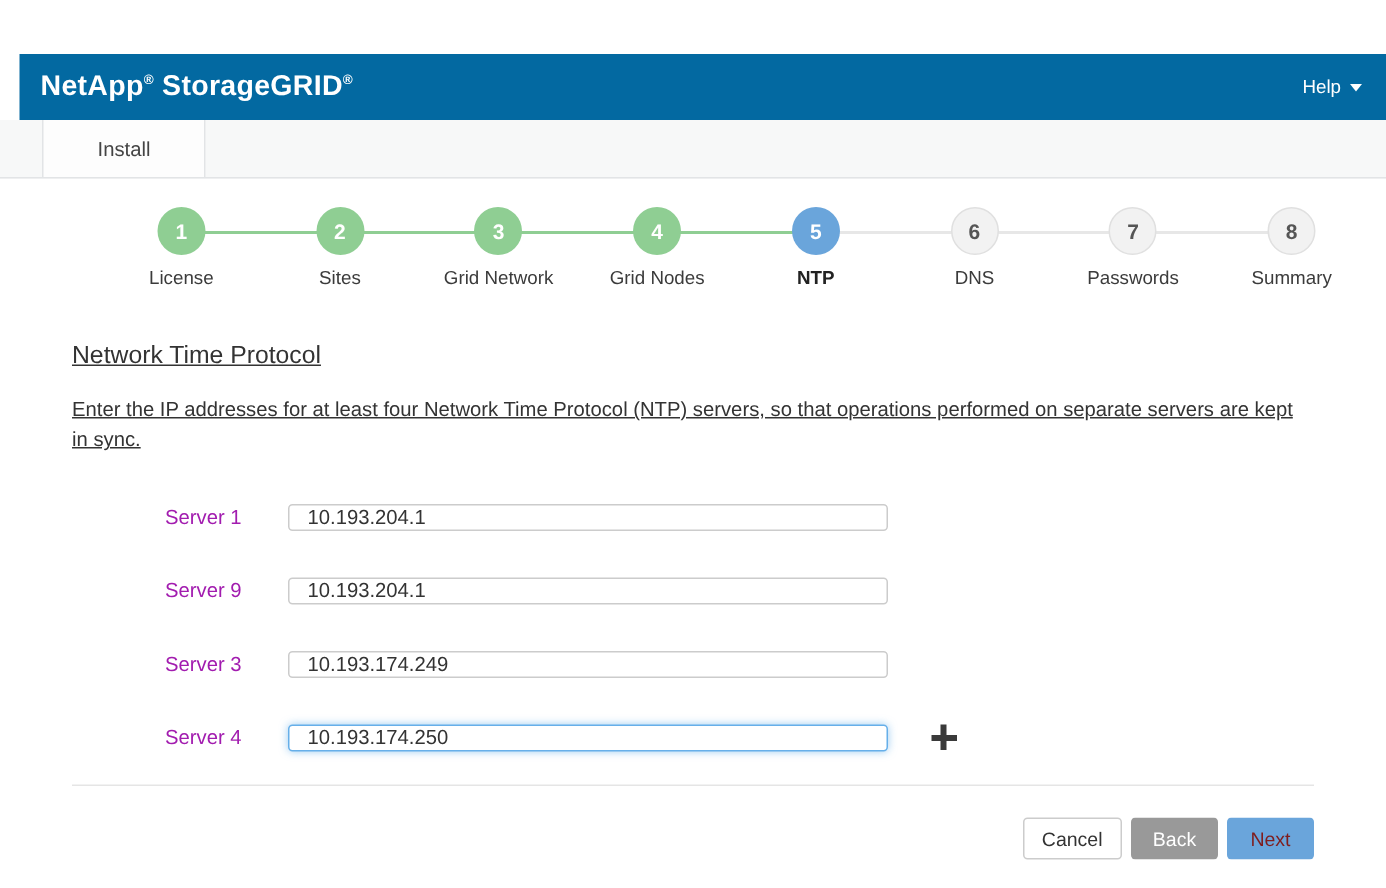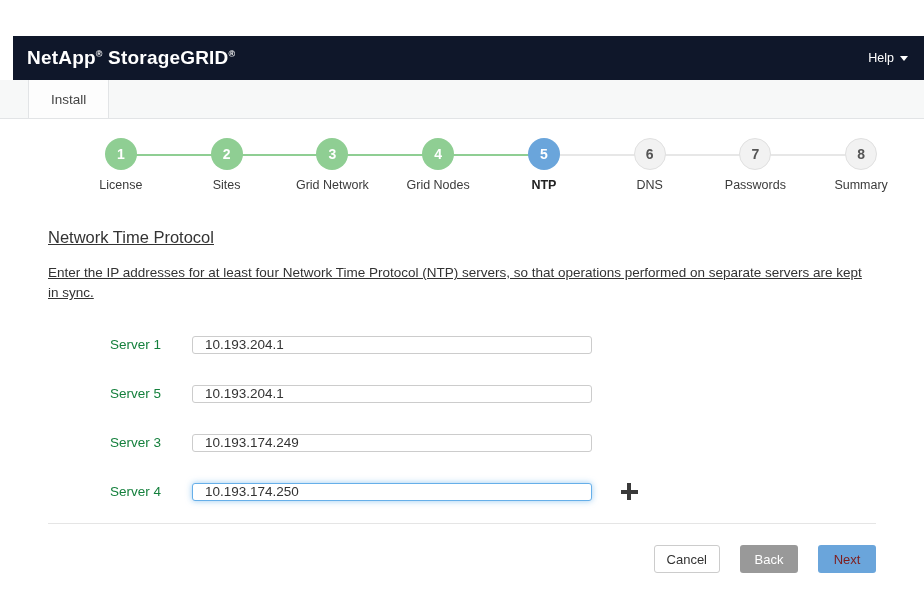--- a/index.html
+++ b/index.html
@@ -21,21 +21,21 @@
     height: 592px;
   }
 
   
   .appbar {
     position: absolute;
     left: 13px;
     top: 36px;
     width: 911px;
     height: 44px;
-    background: #0f172a;
+    background: #0369a1;
     display: flex;
     align-items: center;
     justify-content: space-between;
     box-sizing: border-box;
     padding: 0 16px 0 14px;
   }
   .brand {
     color: #ffffff;
     font-size: 19px;
     font-weight: bold;
@@ -74,21 +74,21 @@
     height: 39px;
     background: #f7f8f8;
     border-bottom: 1px solid #e2e4e6;
     box-sizing: border-box;
   }
   .tab {
     position: absolute;
     left: 28px;
     top: 0;
     height: 38px;
-    padding: 0 22px;
+    padding: 0 36px;
     display: flex;
     align-items: center;
     justify-content: center;
     font-size: 13.5px;
     color: #444444;
     background: #fdfdfd;
     border-left: 1px solid #e2e4e6;
     border-right: 1px solid #e2e4e6;
     box-sizing: border-box;
     cursor: pointer;
@@ -192,21 +192,21 @@
   }
   .frow {
     display: flex;
     align-items: center;
     height: 49px;
   }
   .flabel {
     width: 82px;
     margin-left: 62px;
     font-size: 13.5px;
-    color: #15803d;
+    color: #a21caf;
     white-space: nowrap;
   }
   .finput {
     width: 400px;
     height: 18px;
     box-sizing: border-box;
     border: 1px solid #cccccc;
     border-radius: 3px;
     background: #ffffff;
     color: #333333;
@@ -256,21 +256,21 @@
     top: 523px;
     width: 828px;
     height: 1px;
     background: #e5e5e5;
   }
   .actions {
     position: absolute;
     right: 48px;
     top: 545px;
     display: flex;
-    gap: 20px;
+    gap: 6px;
   }
   .btn {
     height: 28px;
     min-width: 58px;
     padding: 0 12px;
     font-size: 13px;
     font-family: "Liberation Sans", sans-serif;
     border-radius: 3px;
     border: 1px solid transparent;
     cursor: pointer;
@@ -366,21 +366,21 @@
   </div>
 
   <div class="form">
 
     <div class="frow">
       <div class="flabel">Server 1</div>
       <input class="finput" type="text" value="10.193.204.1" style="">
     </div>
 
     <div class="frow">
-      <div class="flabel">Server 5</div>
+      <div class="flabel">Server 9</div>
       <input class="finput" type="text" value="10.193.204.1" style="">
     </div>
 
     <div class="frow">
       <div class="flabel">Server 3</div>
       <input class="finput" type="text" value="10.193.174.249" style="">
     </div>
 
     <div class="frow">
       <div class="flabel">Server 4</div>

